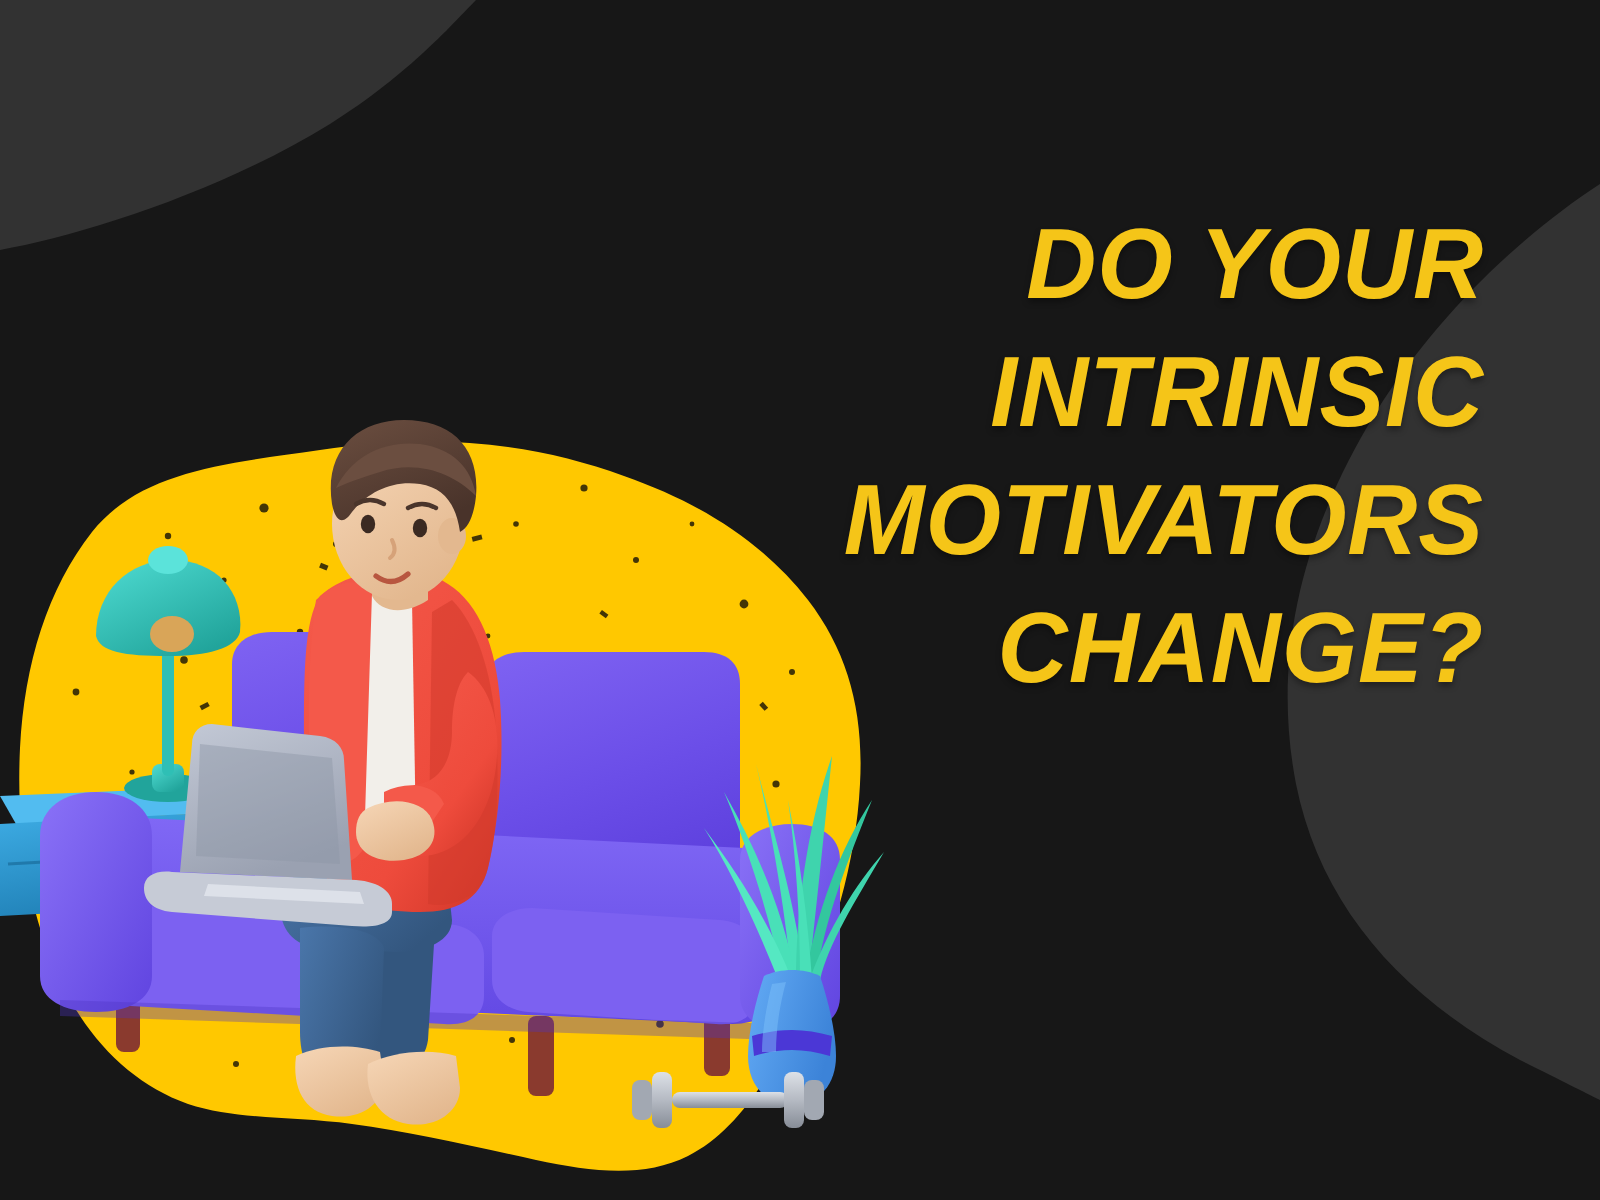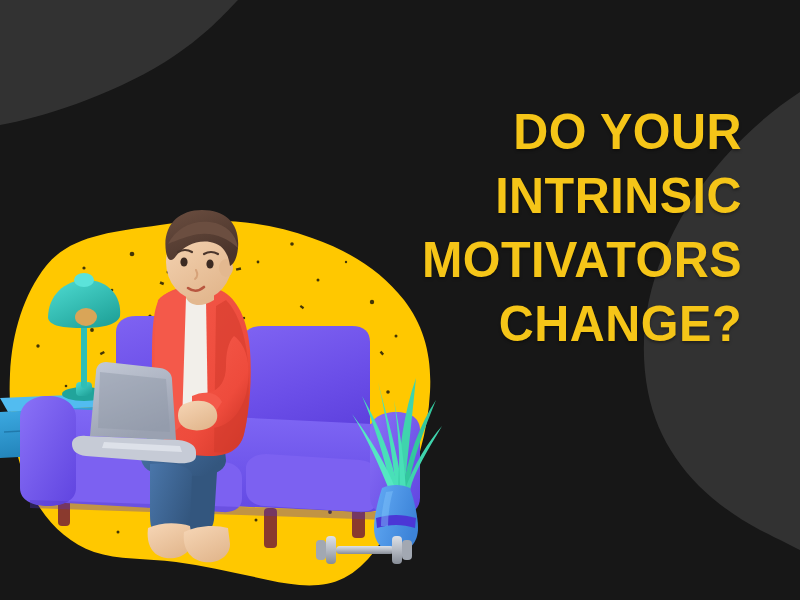--- a/index.html
+++ b/index.html
@@ -4,20 +4,21 @@
 <title>Intrinsic Motivators Banner</title>
 <style>
   html,body{margin:0;padding:0;background:#111;}
   *{box-sizing:border-box;}
   .stage{
     position:relative;
     width:800px;height:600px;
     overflow:hidden;
     font-family:"Liberation Sans","DejaVu Sans",sans-serif;
     background:#323232;
+    font-style:italic;
   }
   .svg-layer{position:absolute;top:0;left:0;}
 
   
   .headline{
     position:absolute;
     right:58px;
     top:100px;
     width:420px;
     text-align:right;

